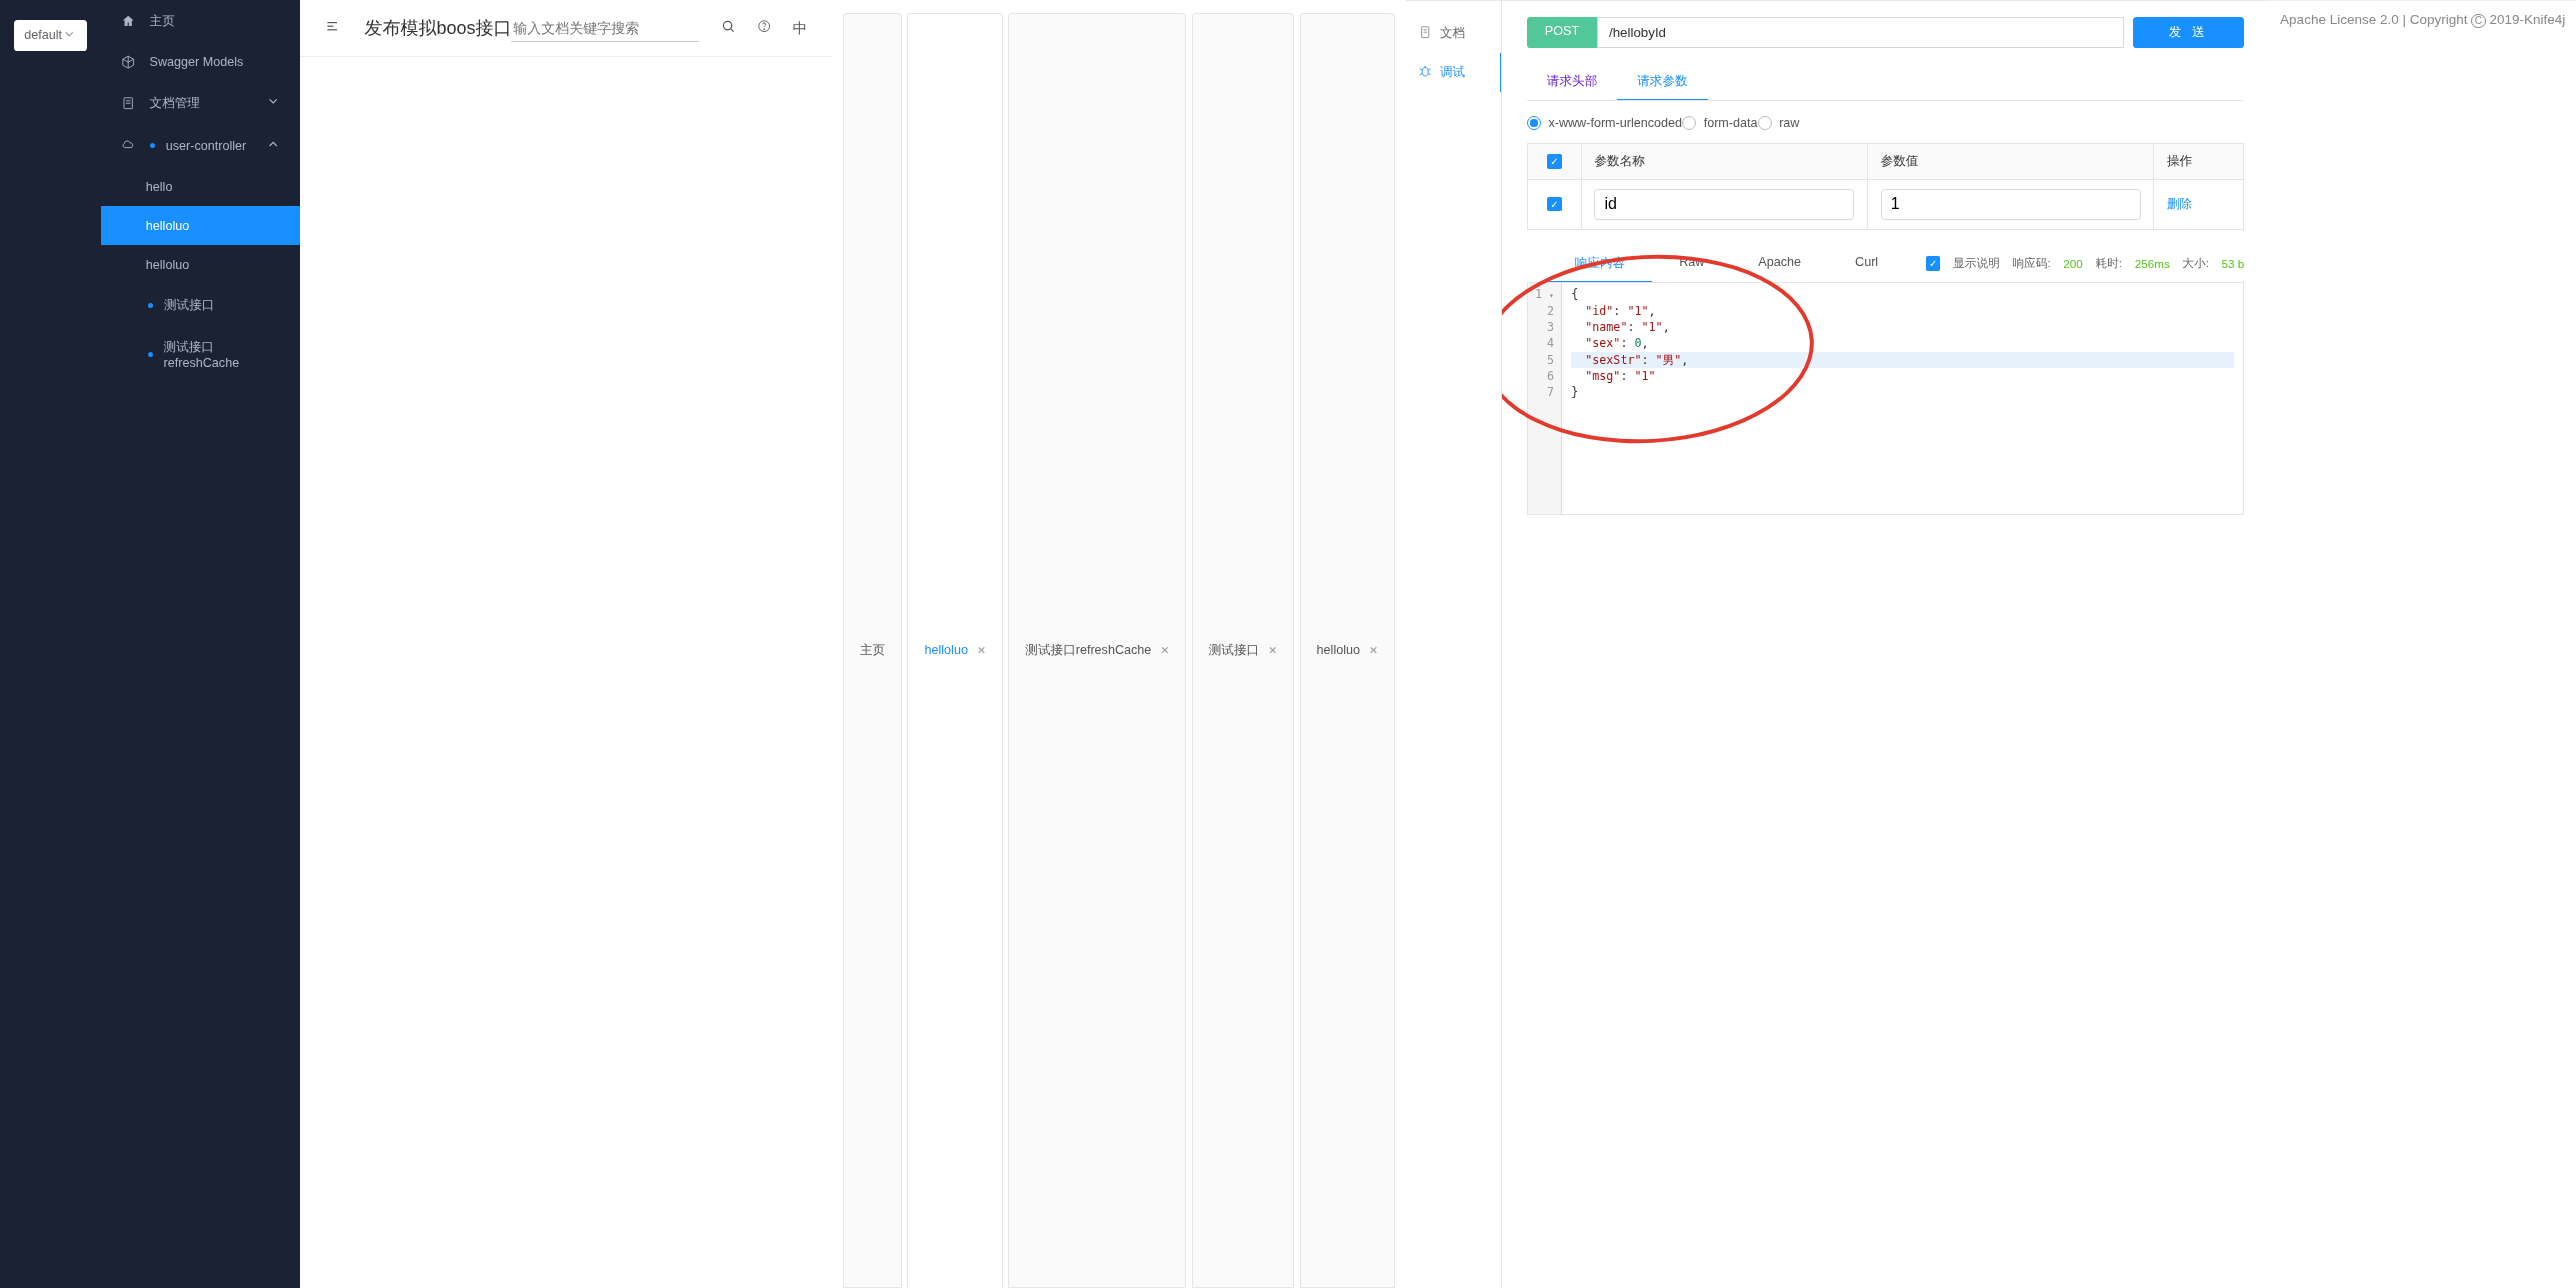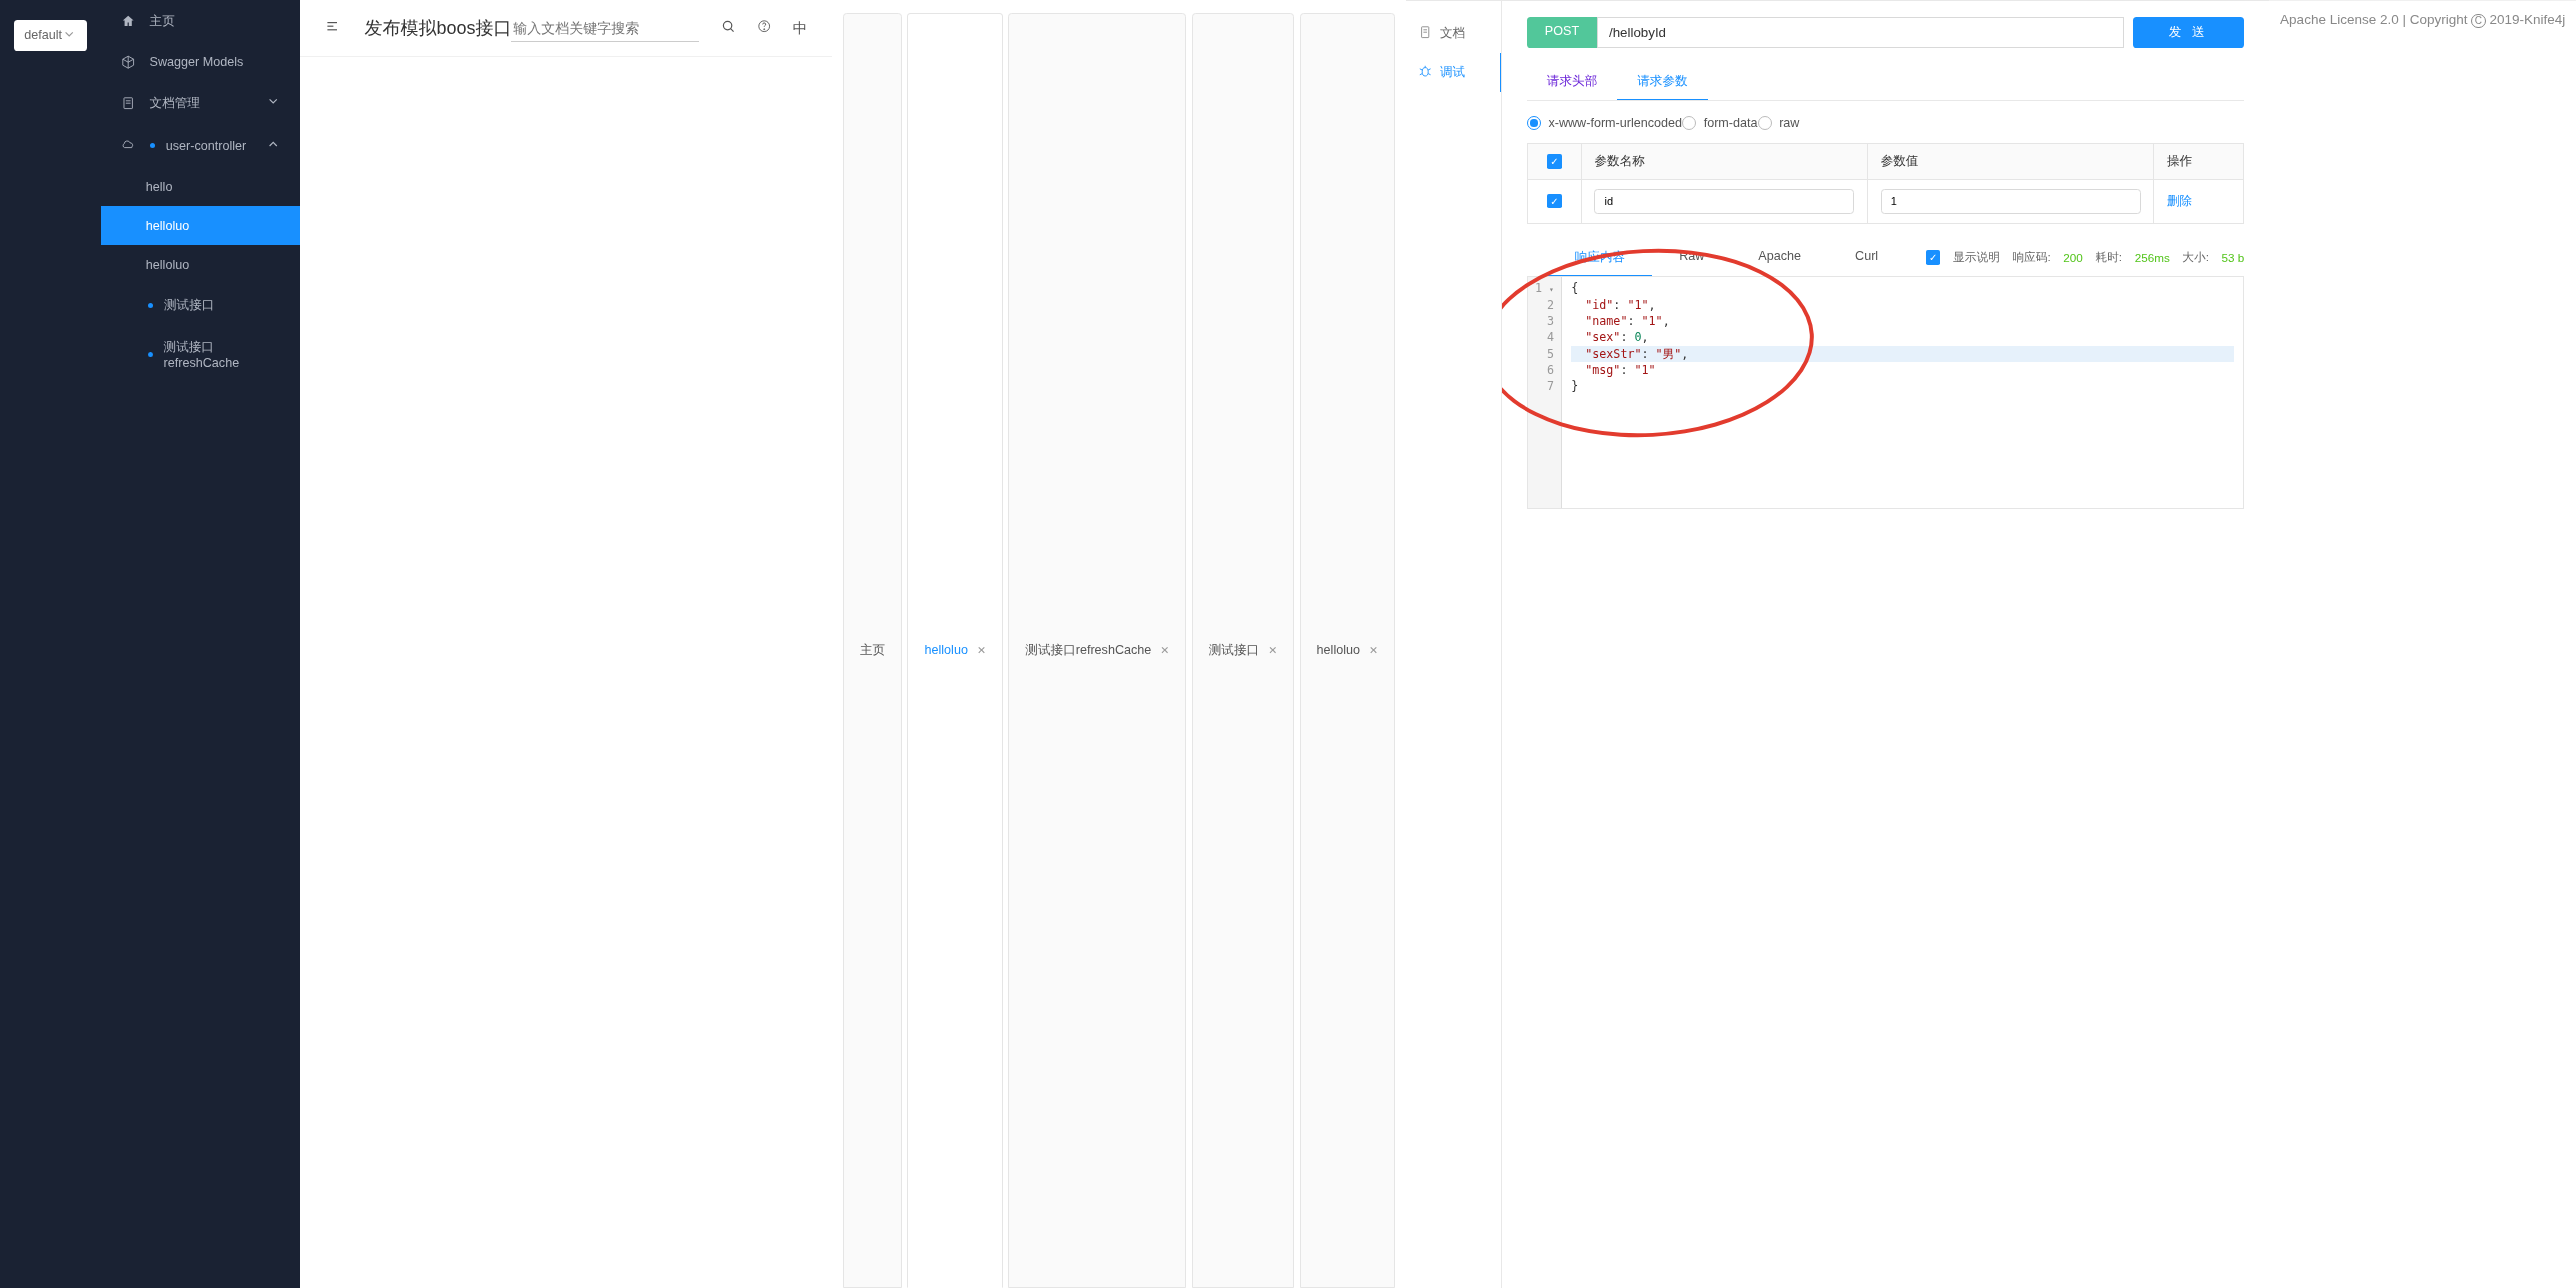--- a/index.html
+++ b/index.html
@@ -53,21 +53,21 @@
 .content-type-row { display: flex; align-items: center; margin-bottom: 12.6px; }
 .radio-opt { display: flex; align-items: center; gap: 7.2px; cursor: pointer; color: #555; }
 .radio-circle { width: 14.4px; height: 14.4px; border: 0.9px solid #bbb; border-radius: 50%; display: inline-flex; align-items: center; justify-content: center; }
 .radio-circle.checked { border-color: #1890ff; }
 .radio-circle.checked::after { content: ''; width: 7.2px; height: 7.2px; background: #1890ff; border-radius: 50%; }
 
 .param-table { width: 100%; border: 0.9px solid #e5e5e5; border-collapse: collapse; margin-bottom: 16px; }
 .param-table th, .param-table td { border: 0.9px solid #e5e5e5; padding: 9px 12.6px; text-align: left; font-weight: normal; }
 .param-table th { background: #fafafa; color: #333; }
 .checkbox-sq { width: 14.4px; height: 14.4px; background: #1890ff; border-radius: 1.8px; display: inline-flex; align-items: center; justify-content: center; color: #fff; font-size: 10px; }
-.pinput { width: 100%; border: 0.9px solid #d9d9d9; border-radius: 3.6px; padding: 5.4px 9px; font-size: 11px; }
+.pinput { width: 100%; border: 0.9px solid #d9d9d9; border-radius: 3.6px; padding: 5.4px 9px; font-size: 16px; }
 .link-btn { color: #1890ff; cursor: pointer; }
 
 .response-head { display: flex; align-items: center; margin-bottom: 0; }
 .resptabs { display: flex; flex: 1; justify-content: center; }
 .resptab { padding: 9px 27px; cursor: pointer; color: #555; }
 .resptab.active { color: #1890ff; border-bottom: 1.8px solid #1890ff; }
 .response-meta { display: flex; align-items: center; gap: 12.6px; color: #666; font-size: 11.7px; }
 .response-meta .green { color: #52c41a; }
 
 .code-block-wrap { position: relative; }

